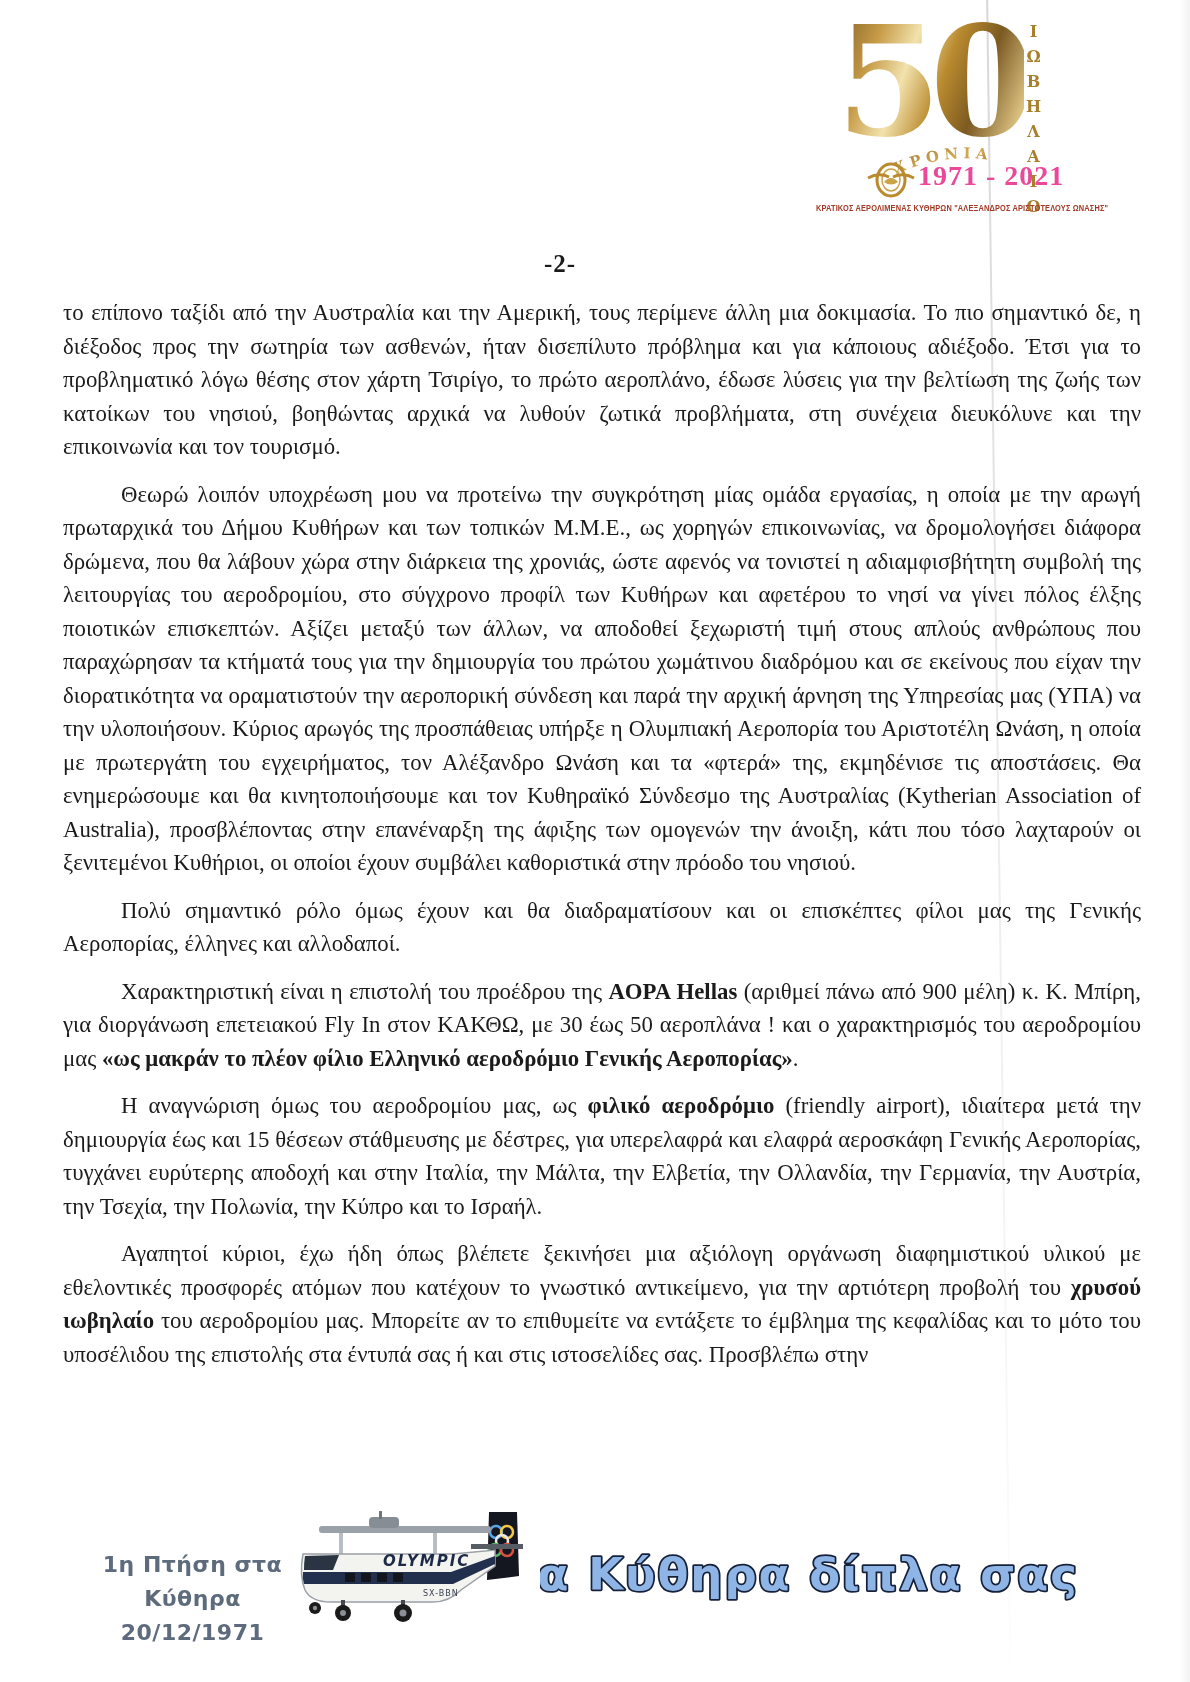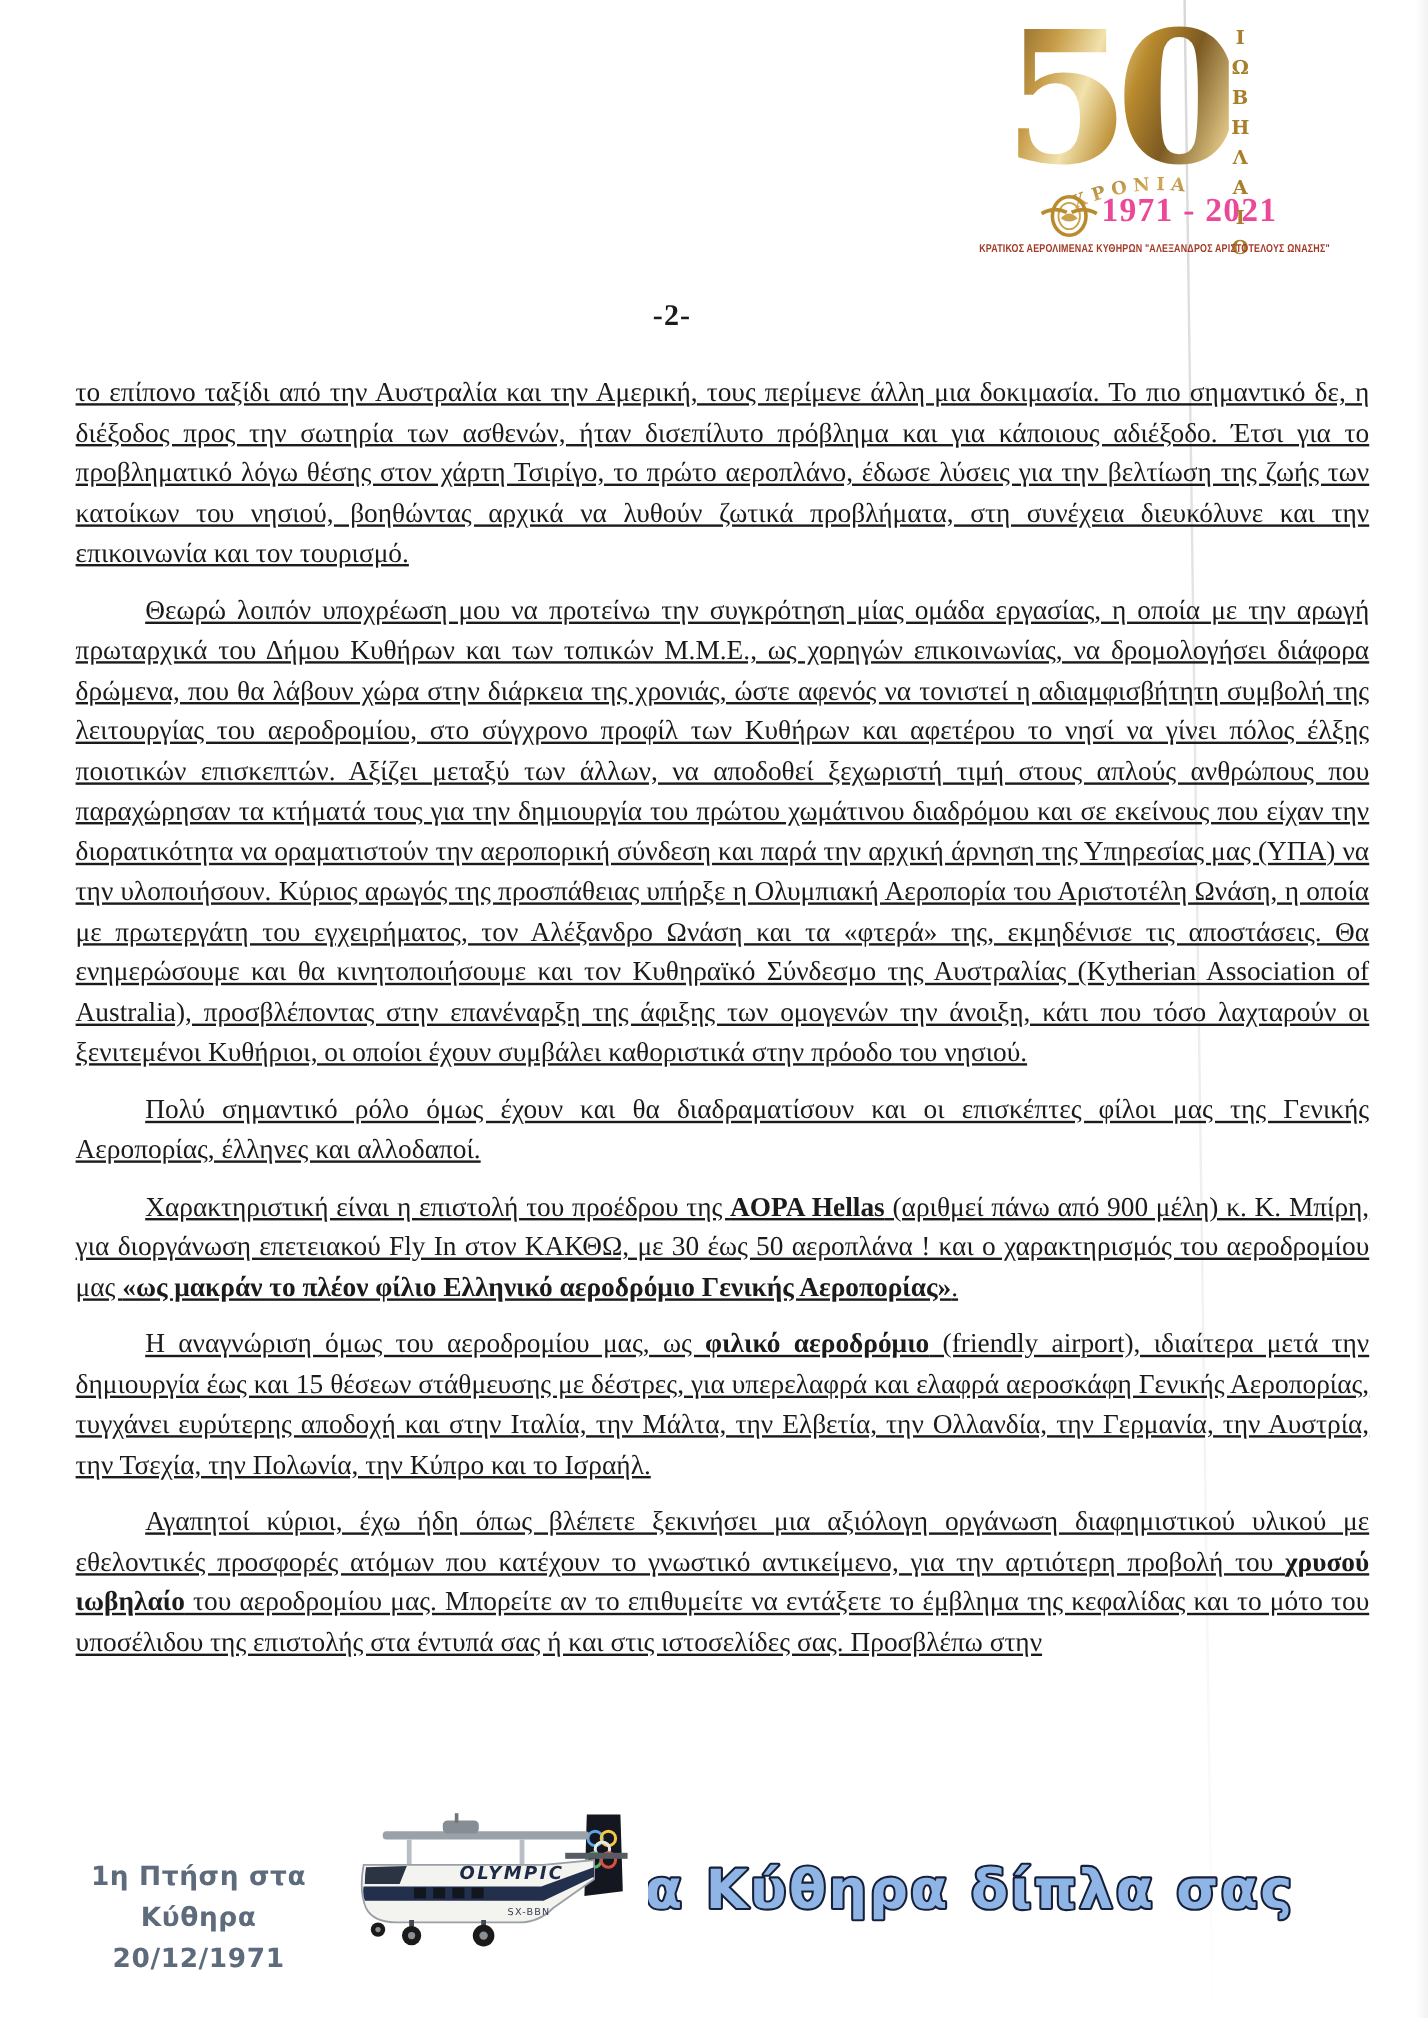--- a/index.html
+++ b/index.html
@@ -53,30 +53,30 @@
   }
 
   
   .pagenum{
     position:absolute;left:0;top:250px;width:1120px;
     text-align:center;font-weight:bold;font-size:25px;letter-spacing:1px;
   }
 
   
   .bodytext{
-    position:absolute;left:63px;top:310px;width:1078px;
-    font-size:22.8px;line-height:33.5px;text-align:justify;text-decoration:underline;
+    position:absolute;left:63px;top:296px;width:1078px;
+    font-size:22.8px;line-height:33.5px;text-align:justify;
   }
   .para{margin:0 0 14px 0;}
   .para.indent{text-indent:58px;margin-top:14px;}
   .para .b{font-weight:bold;}
 
   
   .first-flight{
-    position:absolute;left:53px;top:1548px;width:225px;text-align:center;
+    position:absolute;left:80px;top:1548px;width:225px;text-align:center;
     font-family:"DejaVu Sans", sans-serif;font-weight:bold;
     color:#5d6b7c;font-size:22px;line-height:34px;letter-spacing:.5px;
   }
   .plane{position:absolute;left:283px;top:1510px;width:268px;height:122px;}
   .slogan-svg{position:absolute;left:540px;top:1538px;width:545px;height:75px;}
 </style>
 </head>
 <body>
 
 <div class="page">

